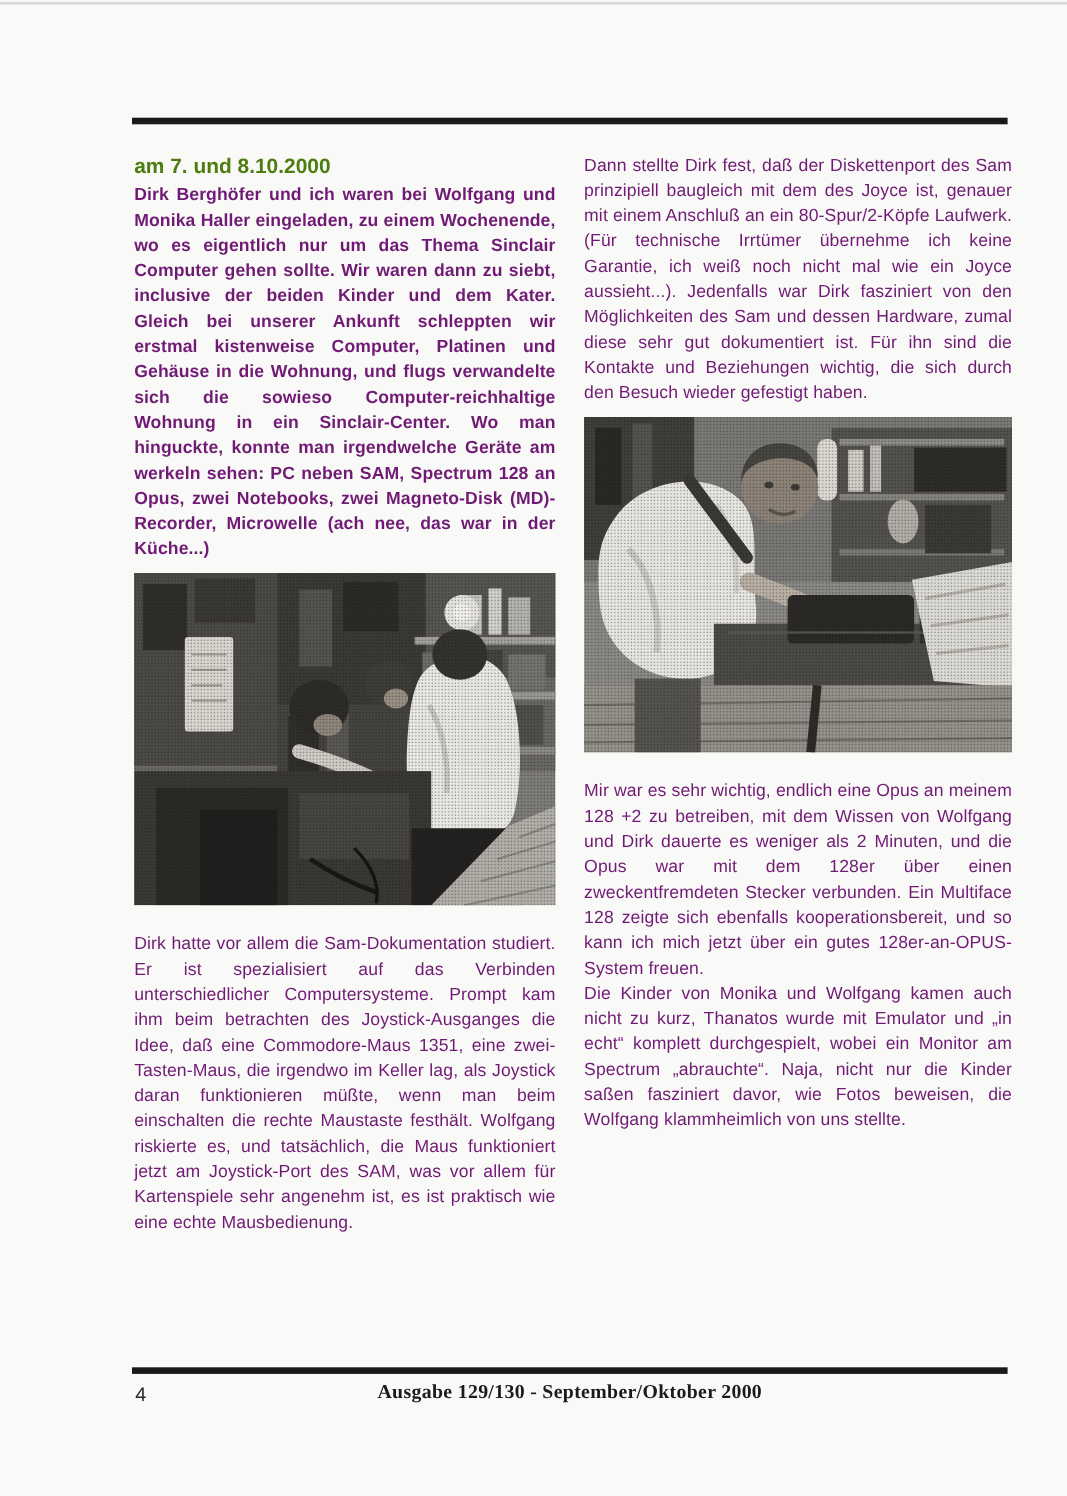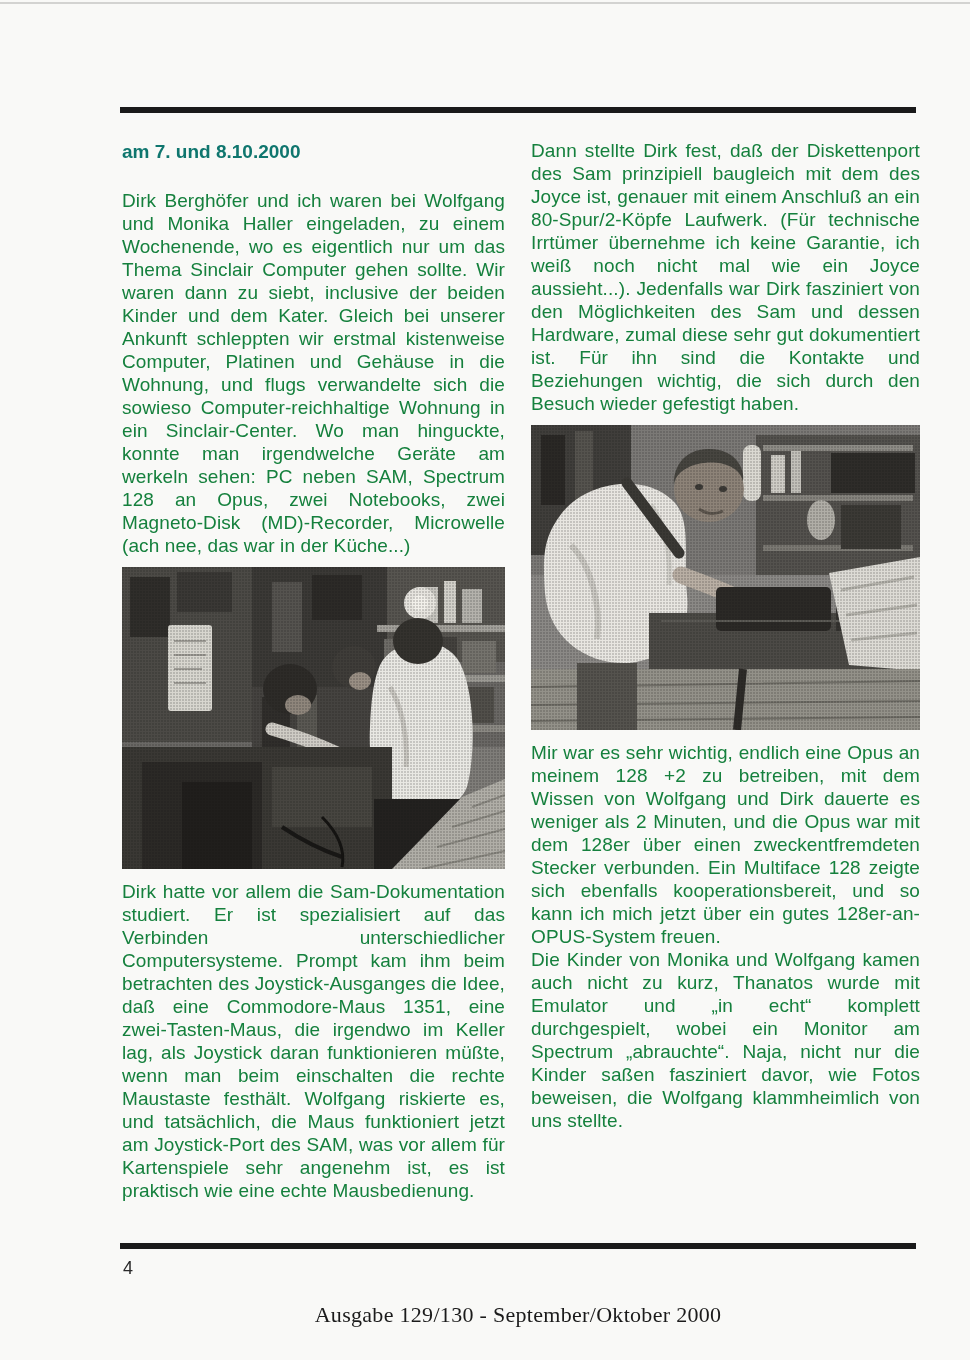--- a/index.html
+++ b/index.html
@@ -11,40 +11,40 @@
   .scan-edge { position:absolute; top:2px; left:0; width:970px; height:2px; background:#d3d3d1; }
   .rule { position:absolute; left:120px; width:796px; height:6px; background:#1a1a1a; }
   .rule-top { top:107px; }
   .rule-bottom { top:1243px; }
 
   .col { position:absolute; }
   .col-left  { left:122px; top:132px; width:383px; }
   .col-right { left:531px; top:130px; width:389px; }
 
   .title { margin:0; font-size:40px; font-weight:bold; line-height:1.08; letter-spacing:.5px; color:#1b1b1b; }
-  .subtitle { margin:9px 0 0 0; font-size:19px; font-weight:bold; color:#0f766e; }
+  .subtitle { margin:9px 0 0 0; font-size:19px; font-weight:bold; color:#4d7c0f; }
 
   .body-text {
-    margin:0; font-size:19px; line-height:23px; text-align:justify;
-    color:#15803d; letter-spacing:.1px;
+    margin:0; font-size:16px; line-height:23px; text-align:justify;
+    color:#701a75; letter-spacing:.1px;
   }
-  .mt-first  { margin-top:26px; }
+  .mt-first  { margin-top:3px;font-weight:bold; }
   .mt-rfirst { margin-top:9px; }
-  .after-photo { margin-top:11px; }
+  .after-photo { margin-top:24px; }
 
   .photo { margin-top:10px; line-height:0; }
   .photo svg { display:block; }
 
   .footer-num {
     position:absolute; left:123px; top:1258px;
     font-size:18px; color:#2a2a2a;
   }
   .footer-issue {
-    position:absolute; left:120px; top:1302px; width:796px; text-align:center;
-    font-family:"Liberation Serif", serif; font-weight:normal; font-size:22px; color:#1b1b1b;
+    position:absolute; left:120px; top:1255px; width:796px; text-align:center;
+    font-family:"Liberation Serif", serif; font-weight:bold; font-size:18px; color:#1b1b1b;
     letter-spacing:.3px;
   }
 </style>
 </head>
 <body>
 
 <div class="page">
 
   <div class="scan-edge"></div>
   <div class="rule rule-top"></div>

